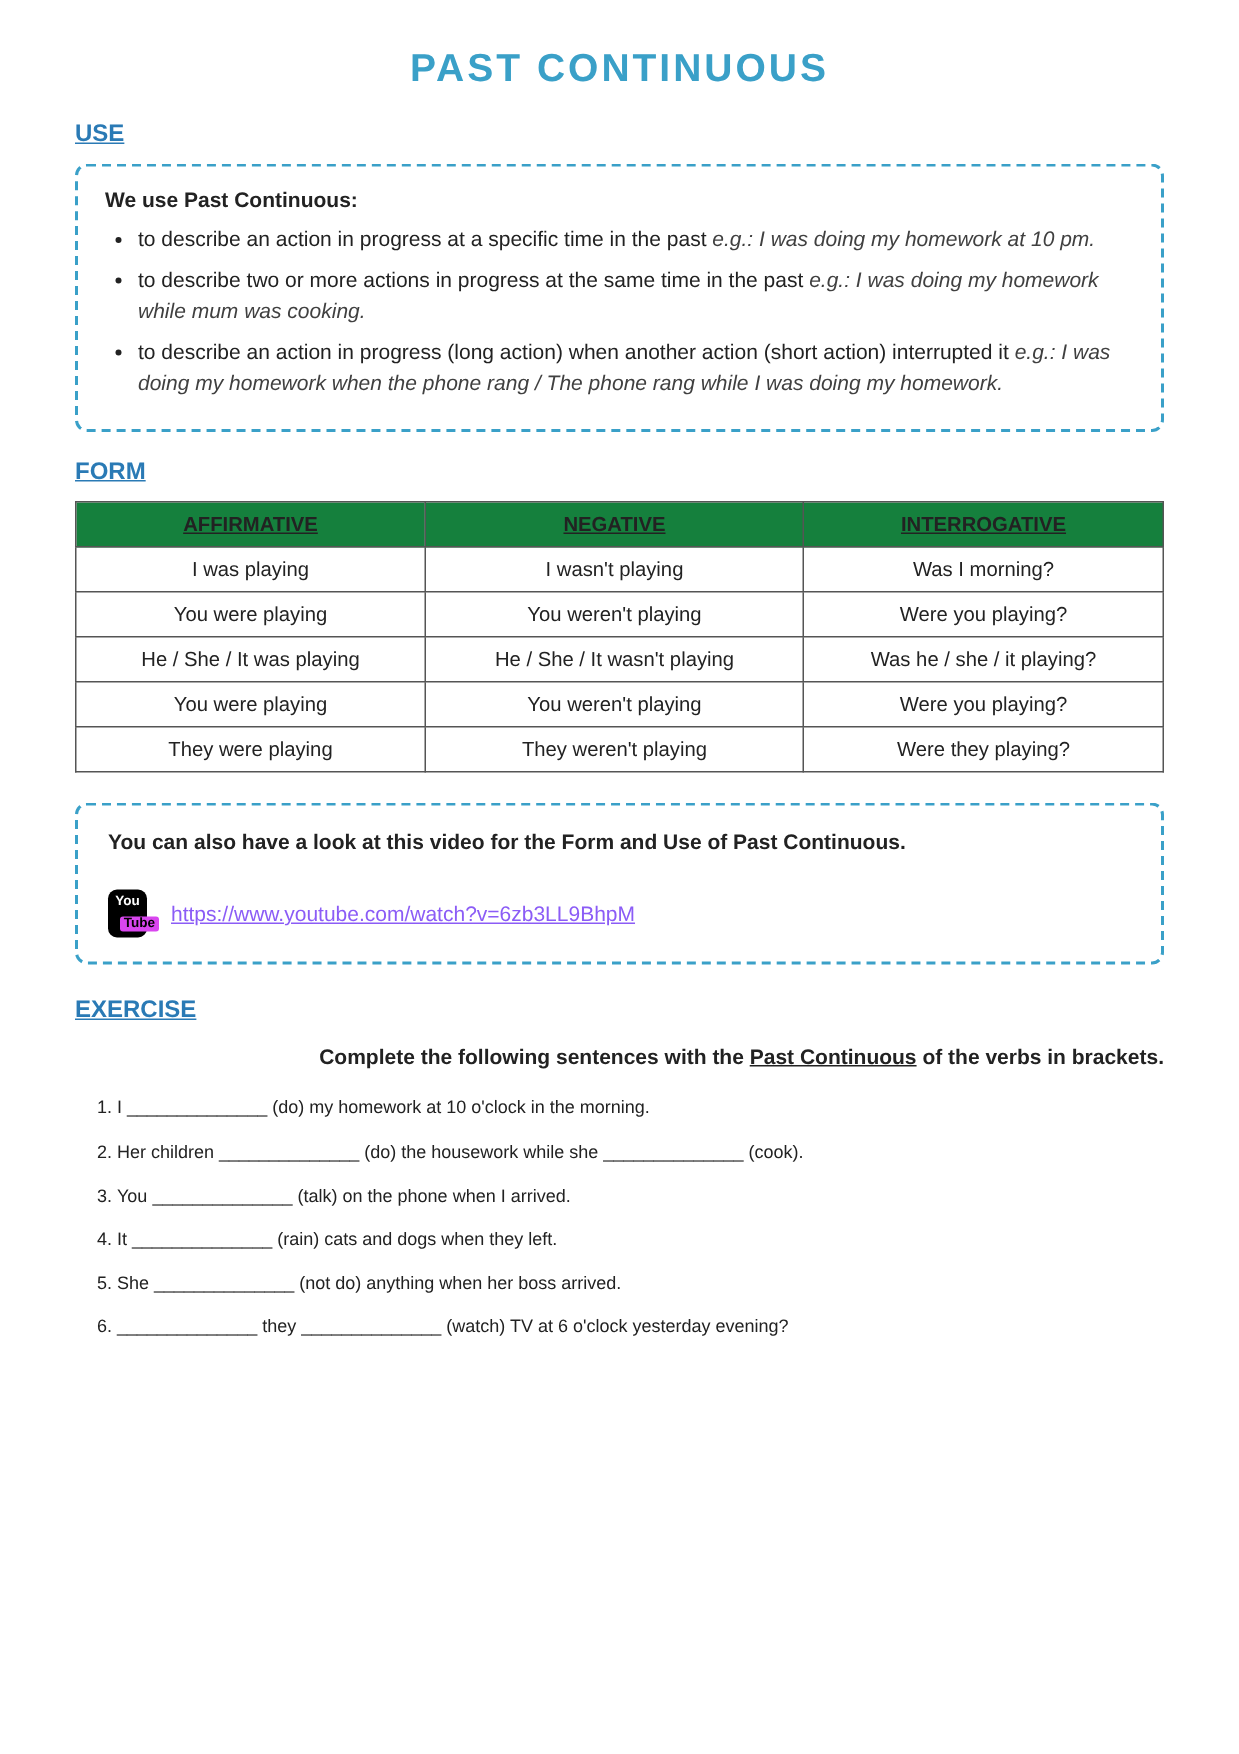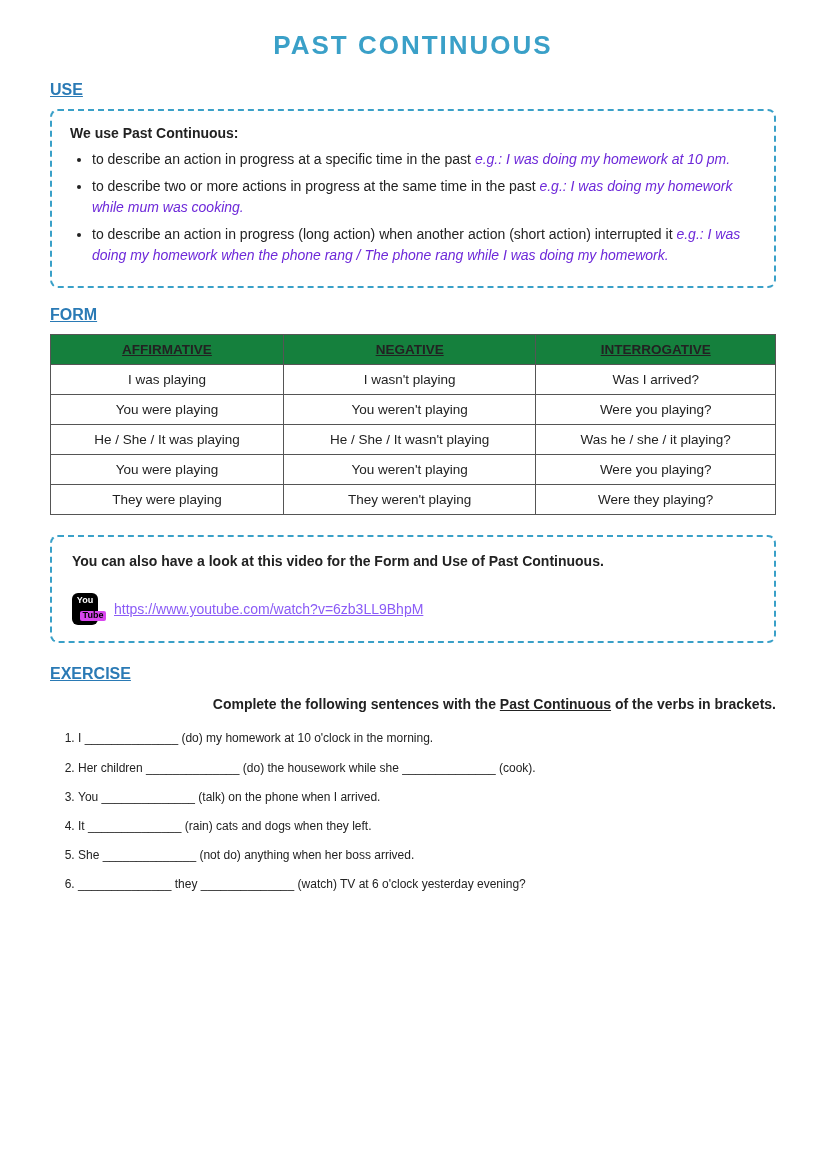--- a/index.html
+++ b/index.html
@@ -53,21 +53,21 @@
       list-style: disc;
       padding-left: 22px;
     }
 
     .dashed-box ul li {
       margin-bottom: 6px;
       line-height: 1.5;
     }
 
     .italic-blue {
-      color: #6d28d9;
+      color: #404040;
       font-style: italic;
     }
 
     
     .form-table {
       width: 100%;
       border-collapse: collapse;
       margin-top: 10px;
       margin-bottom: 20px;
     }
@@ -191,21 +191,21 @@
       <tr>
         <th>AFFIRMATIVE</th>
         <th>NEGATIVE</th>
         <th>INTERROGATIVE</th>
       </tr>
     </thead>
     <tbody id="table-body">
     <tr>
           <td>I was playing</td>
           <td>I wasn't playing</td>
-          <td>Was I arrived?</td>
+          <td>Was I morning?</td>
         </tr>
         <tr>
           <td>You were playing</td>
           <td>You weren't playing</td>
           <td>Were you playing?</td>
         </tr>
         <tr>
           <td>He / She / It was playing</td>
           <td>He / She / It wasn't playing</td>
           <td>Was he / she / it playing?</td>

